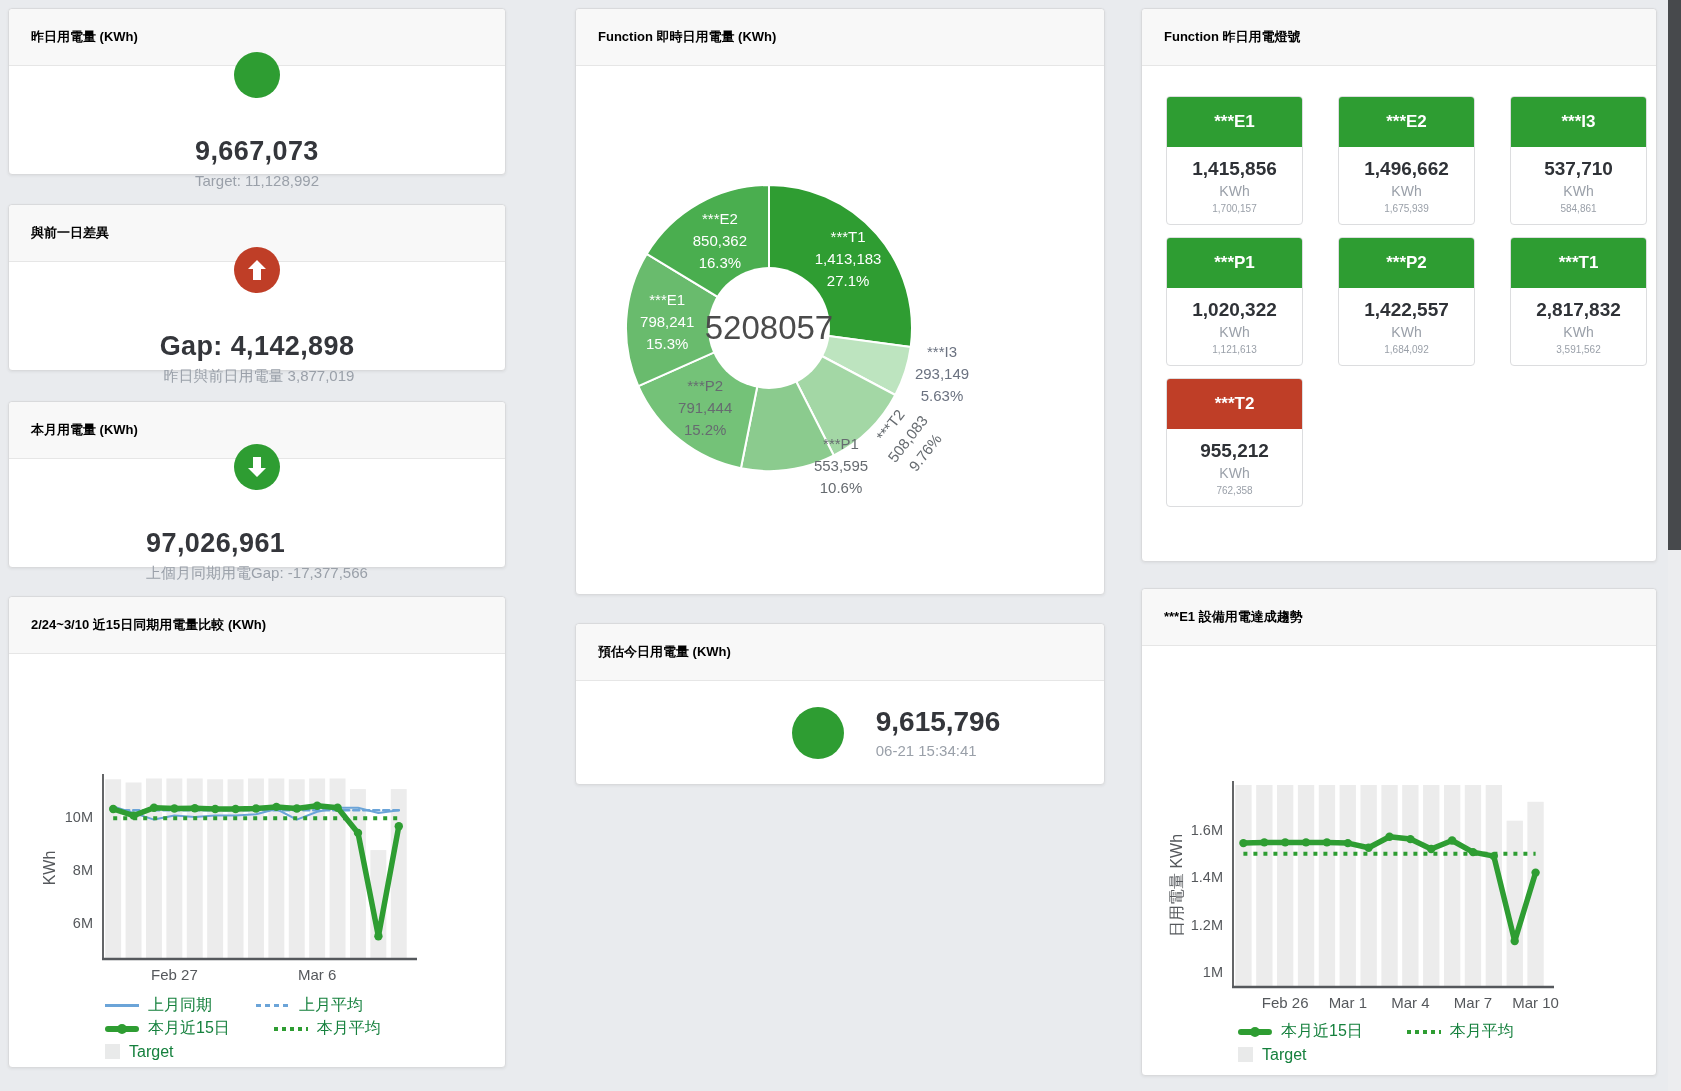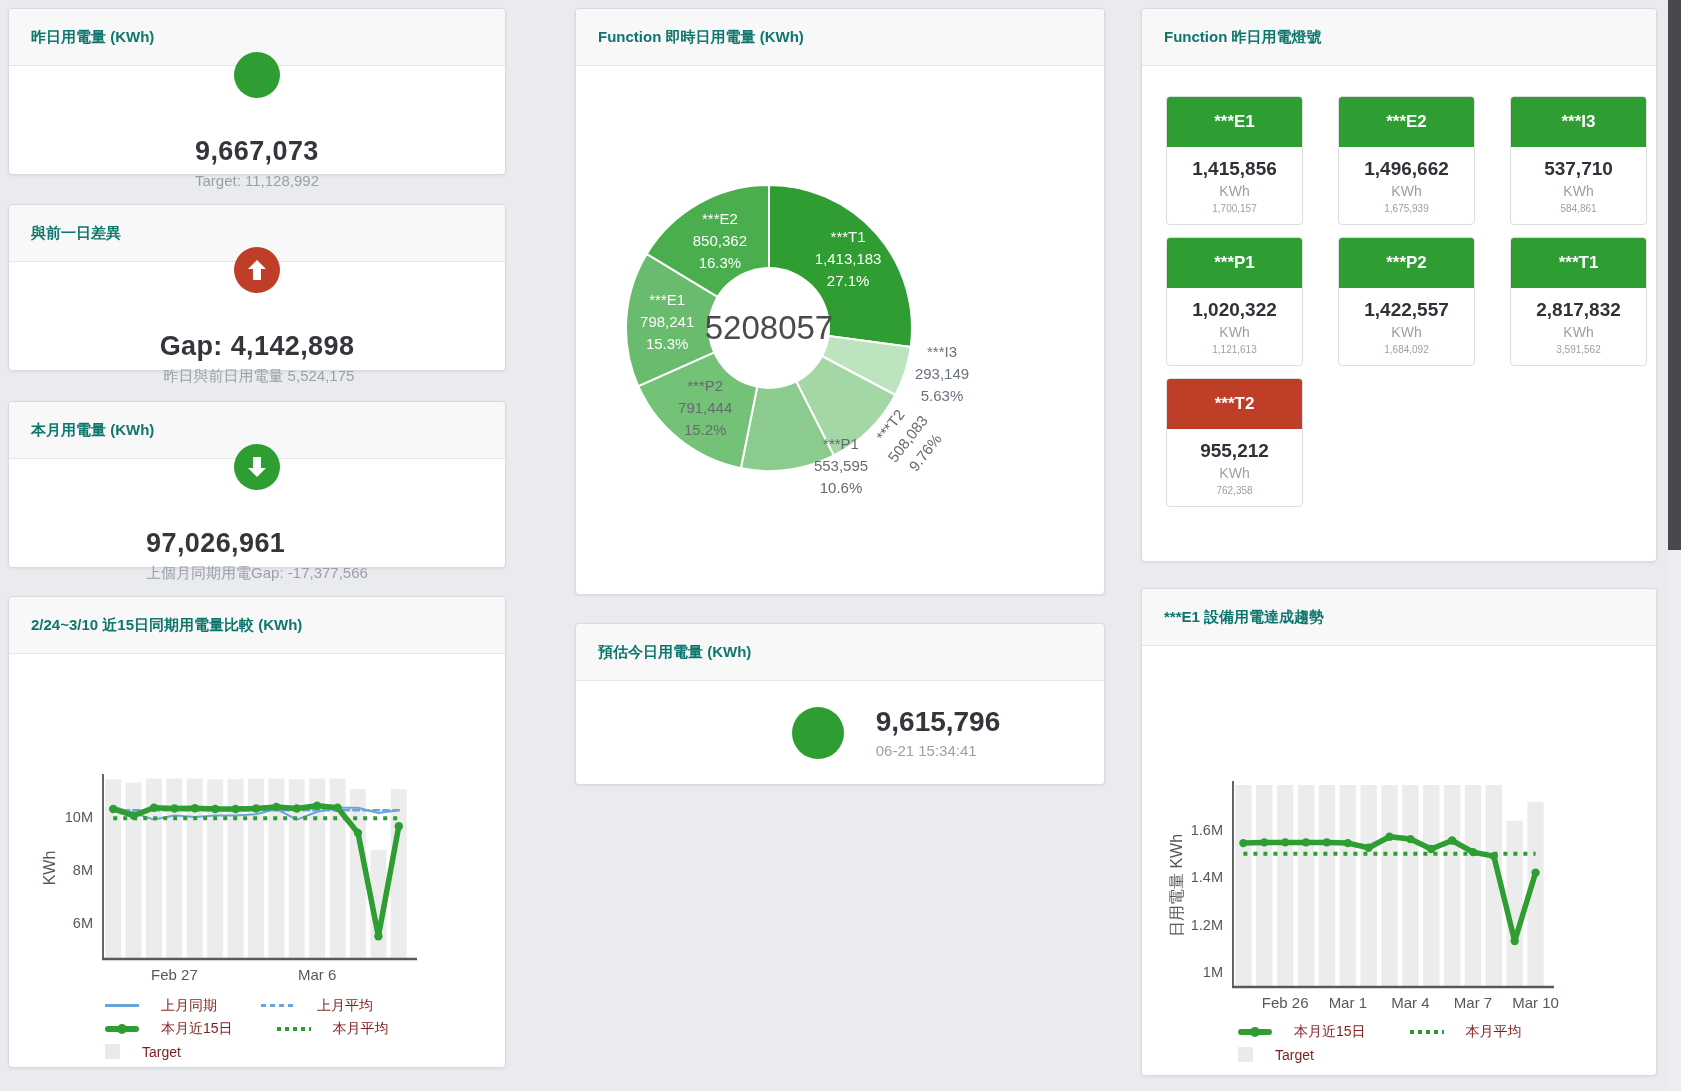--- a/index.html
+++ b/index.html
@@ -8,21 +8,21 @@
     background:#e9ebee;
     font-family:"Liberation Sans","DejaVu Sans",sans-serif;
   }
   .card{
     position:absolute;background:#fff;border:1px solid #d9dadc;border-radius:4px;
     box-shadow:0 1px 3px rgba(40,40,40,.07);
   }
   .card-header{
     background:#f8f8f8;border-bottom:1px solid #e6e6e6;height:56px;
     display:flex;align-items:center;padding:0 22px;border-radius:4px 4px 0 0;
-    font-size:15px;font-weight:bold;color:#0f766e;
+    font-size:13px;font-weight:bold;color:#000000;
   }
   .stat-body{display:flex;align-items:center;justify-content:center;gap:38px;height:calc(100% - 57px);flex-direction:column;}
   .dot{width:46px;height:46px;border-radius:50%;flex:0 0 auto;display:flex;align-items:center;justify-content:center;}
   .green-bg{background:#2e9d32;}
   .red-bg{background:#bf3e27;}
   .stat-value{font-size:27px;font-weight:bold;color:#34363b;letter-spacing:.4px;}
   .stat-sub{font-size:15px;color:#9aa0a9;margin-top:5px;}
   .est-body{display:flex;align-items:center;justify-content:center;gap:32px;height:calc(100% - 57px);transform:translateX(56px);}
   .est-dot{width:52px;height:52px;border-radius:50%;background:#2e9d32;flex:0 0 auto;}
   .est-value{font-size:28px;font-weight:bold;color:#34363b;}
@@ -30,21 +30,21 @@
   .tiles{display:grid;grid-template-columns:repeat(3,135px);column-gap:37px;row-gap:12px;padding:30px 0 0 24px;}
   .tile{width:135px;border:1px solid #dcdddf;border-radius:4px;background:#fff;text-align:center;padding-bottom:10px;}
   .tile-head{height:50px;display:flex;align-items:center;justify-content:center;color:#fff;font-weight:bold;font-size:17px;border-radius:3px 3px 0 0;background:#2e9d32;}
   .tile[data-status="red"] .tile-head{background:#bf3e27;}
   .tile-value{font-size:19px;font-weight:bold;color:#2f3237;margin-top:11px;}
   .tile-unit{font-size:14px;color:#9aa0a9;margin-top:3px;}
   .tile-target{font-size:10px;color:#9aa0a9;margin-top:4px;}
   svg{display:block;}
   .legend{margin:2px 0 0 96px;}
   .legend-row{display:flex;align-items:center;gap:44px;height:23px;}
-  .legend-item{display:flex;align-items:center;gap:22px;font-size:14px;color:#7f1d1d;}
+  .legend-item{display:flex;align-items:center;gap:9px;font-size:16px;color:#15803d;}
   .sw{display:inline-block;width:34px;flex:0 0 auto;}
   .scroll-track{position:absolute;right:0;top:0;width:13px;height:1091px;background:#ecedef;}
   .scroll-thumb{position:absolute;right:0;top:0;width:13px;height:550px;background:#47494c;}
 </style>
 </head>
 <body>
 
 <section class="card" style="left:8px;top:8px;width:496px;height:165px;">
   <div class="card-header">昨日用電量 (KWh)</div>
   <div class="stat-body">
@@ -59,21 +59,21 @@
 <section class="card" style="left:8px;top:204px;width:496px;height:165px;text-align:right;">
   <div class="card-header">與前一日差異</div>
   <div class="stat-body">
     <span class="dot red-bg">
       <svg width="26" height="26" viewBox="0 0 26 26">
           <path d="M13 3 L22 12 H17 V23 H9 V12 H4 Z" fill="#fff"></path>
         </svg>
     </span>
     <div>
       <div class="stat-value">Gap: 4,142,898</div>
-      <div class="stat-sub">昨日與前日用電量 5,524,175</div>
+      <div class="stat-sub">昨日與前日用電量 3,877,019</div>
     </div>
   </div>
 </section>
 
 <section class="card" style="left:8px;top:401px;width:496px;height:165px;">
   <div class="card-header">本月用電量 (KWh)</div>
   <div class="stat-body">
     <span class="dot green-bg">
       <svg width="26" height="26" viewBox="0 0 26 26">
           <path d="M13 23 L4 14 H9 V3 H17 V14 H22 Z" fill="#fff"></path>

